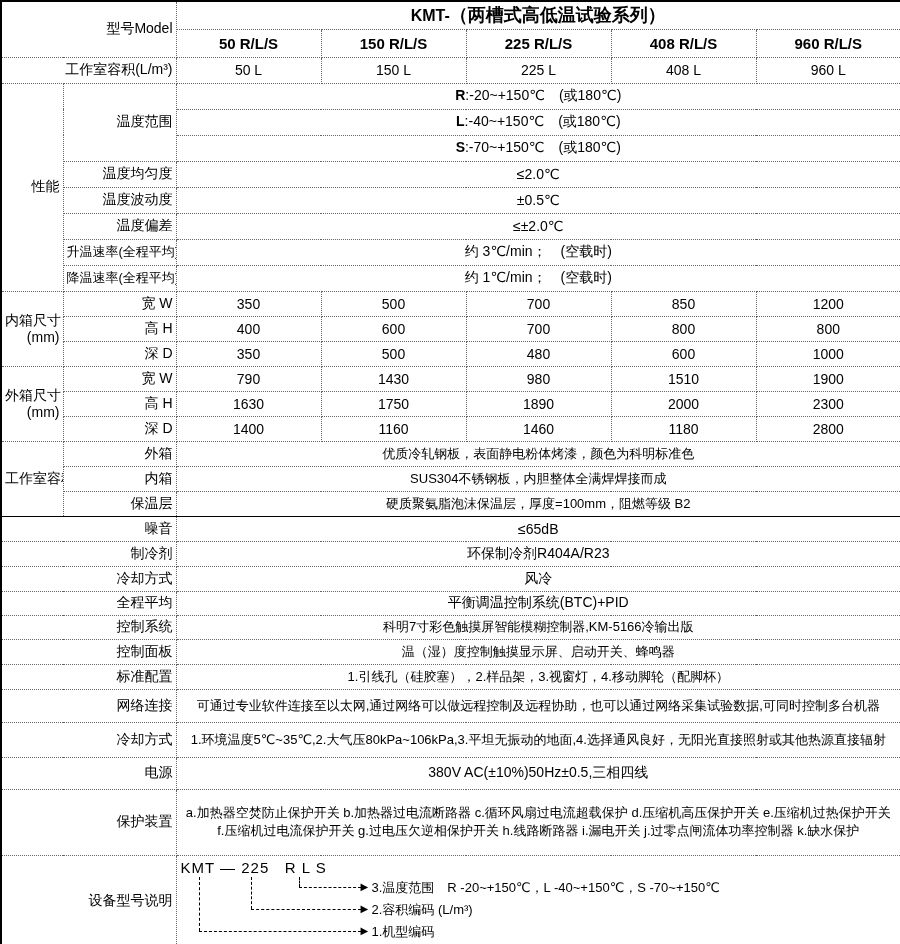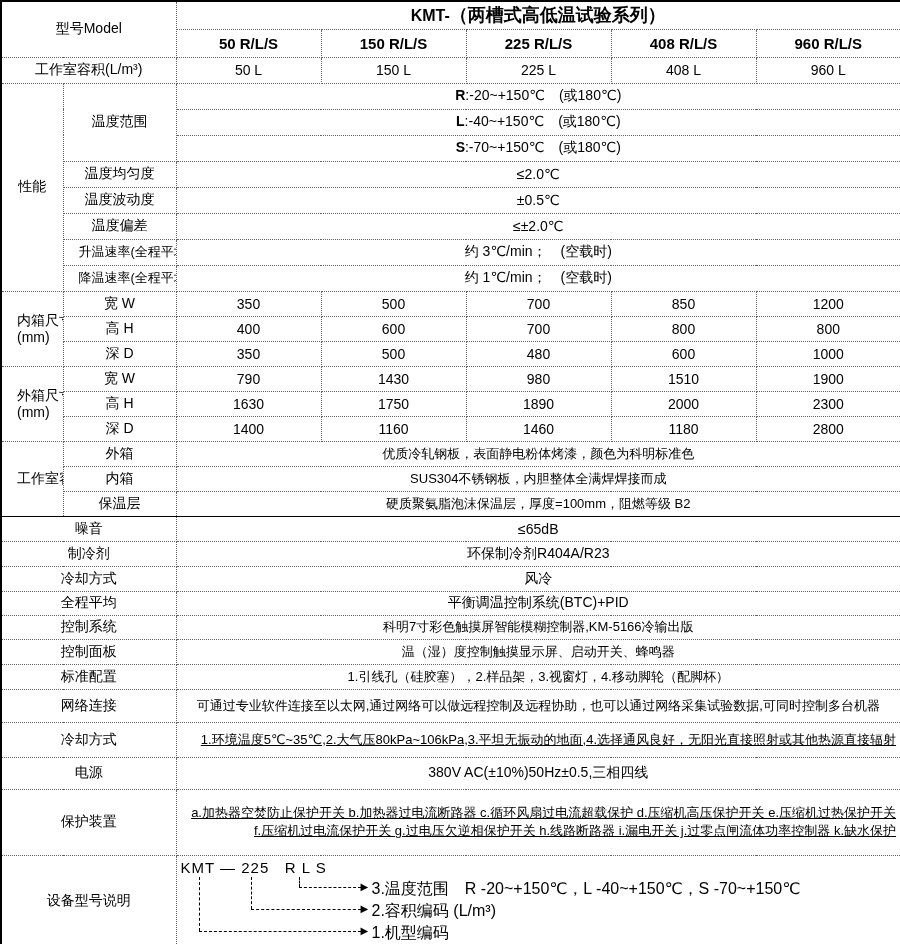--- a/index.html
+++ b/index.html
@@ -1,38 +1,38 @@
 <!DOCTYPE html>
 <html><head>
 <meta charset="utf-8">
 <style>
   html,body{margin:0;padding:0;background:#ffffff;}
   body{width:900px;height:944px;font-family:"Liberation Sans","DejaVu Sans",sans-serif;color:#000;}
   table.spec{border-collapse:collapse;table-layout:fixed;width:900px;border:2px solid #000;}
   td{border:1px dotted #666;vertical-align:middle;font-size:14px;padding:0;overflow:hidden;}
-  td.lbl{text-align:center;padding:1px 15px;white-space:nowrap;}
+  td.lbl{text-align:right;padding:1px 3px;white-space:nowrap;}
   td.ctr{text-align:center;}
-  td.lft{text-align:right;padding:1px 4px;text-decoration:underline;}
+  td.lft{text-align:center;padding:1px 4px;}
   .b{font-weight:bold;}
   .t16{font-size:16px;}
   .t15{font-size:15px;}
   .t14{font-size:18px;}
   .sm{font-size:13px;}
   tr.h28{height:28px;} tr.h26{height:26px;} tr.h25{height:25px;} tr.h24{height:24px;}
   tr.h33{height:33px;} tr.h35{height:35px;} tr.h32{height:32px;} tr.h66{height:66px;} tr.h90{height:90px;}
   tr.solid-top td{border-top:1px solid #000;}
   td.wrap{white-space:normal;}
   
   td.diagram-cell{position:relative;padding:0;}
   .diag{position:relative;width:100%;height:90px;}
   .model-example{position:absolute;left:4px;top:3px;font-size:15px;white-space:pre;letter-spacing:1px;text-align:right;}
   .vline{position:absolute;width:0;border-left:1px dashed #000;}
   .hline{position:absolute;height:0;border-top:1px dashed #000;}
   .arrow{position:absolute;font-size:10px;line-height:10px;}
-  .diag-label{position:absolute;font-size:16px;white-space:pre;}
+  .diag-label{position:absolute;font-size:13px;white-space:pre;}
   .two-line div{line-height:1.15;}
 </style>
 </head>
 <body>
 
 <table class="spec">
   <colgroup>
     <col style="width:62px">
       <col style="width:113px">
     <col style="width:145px">

